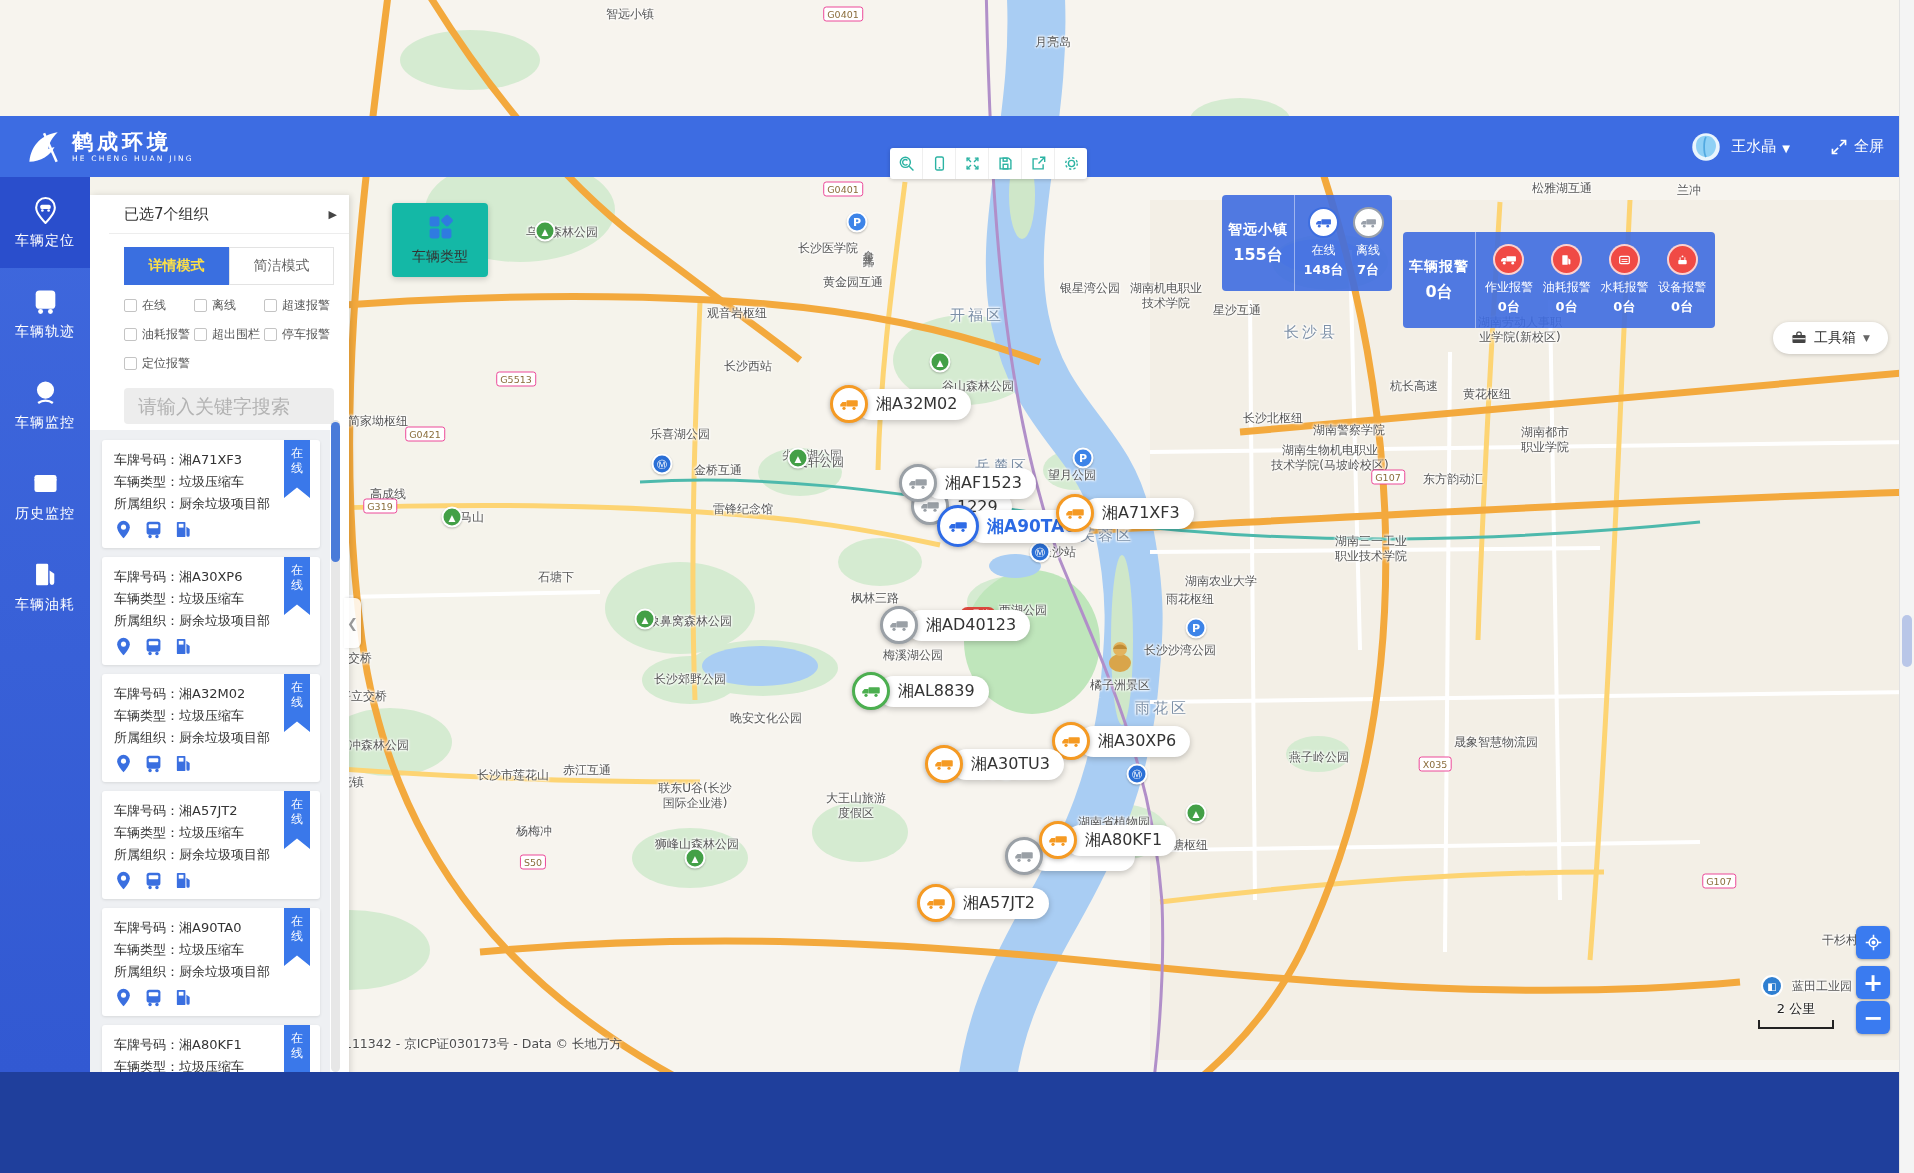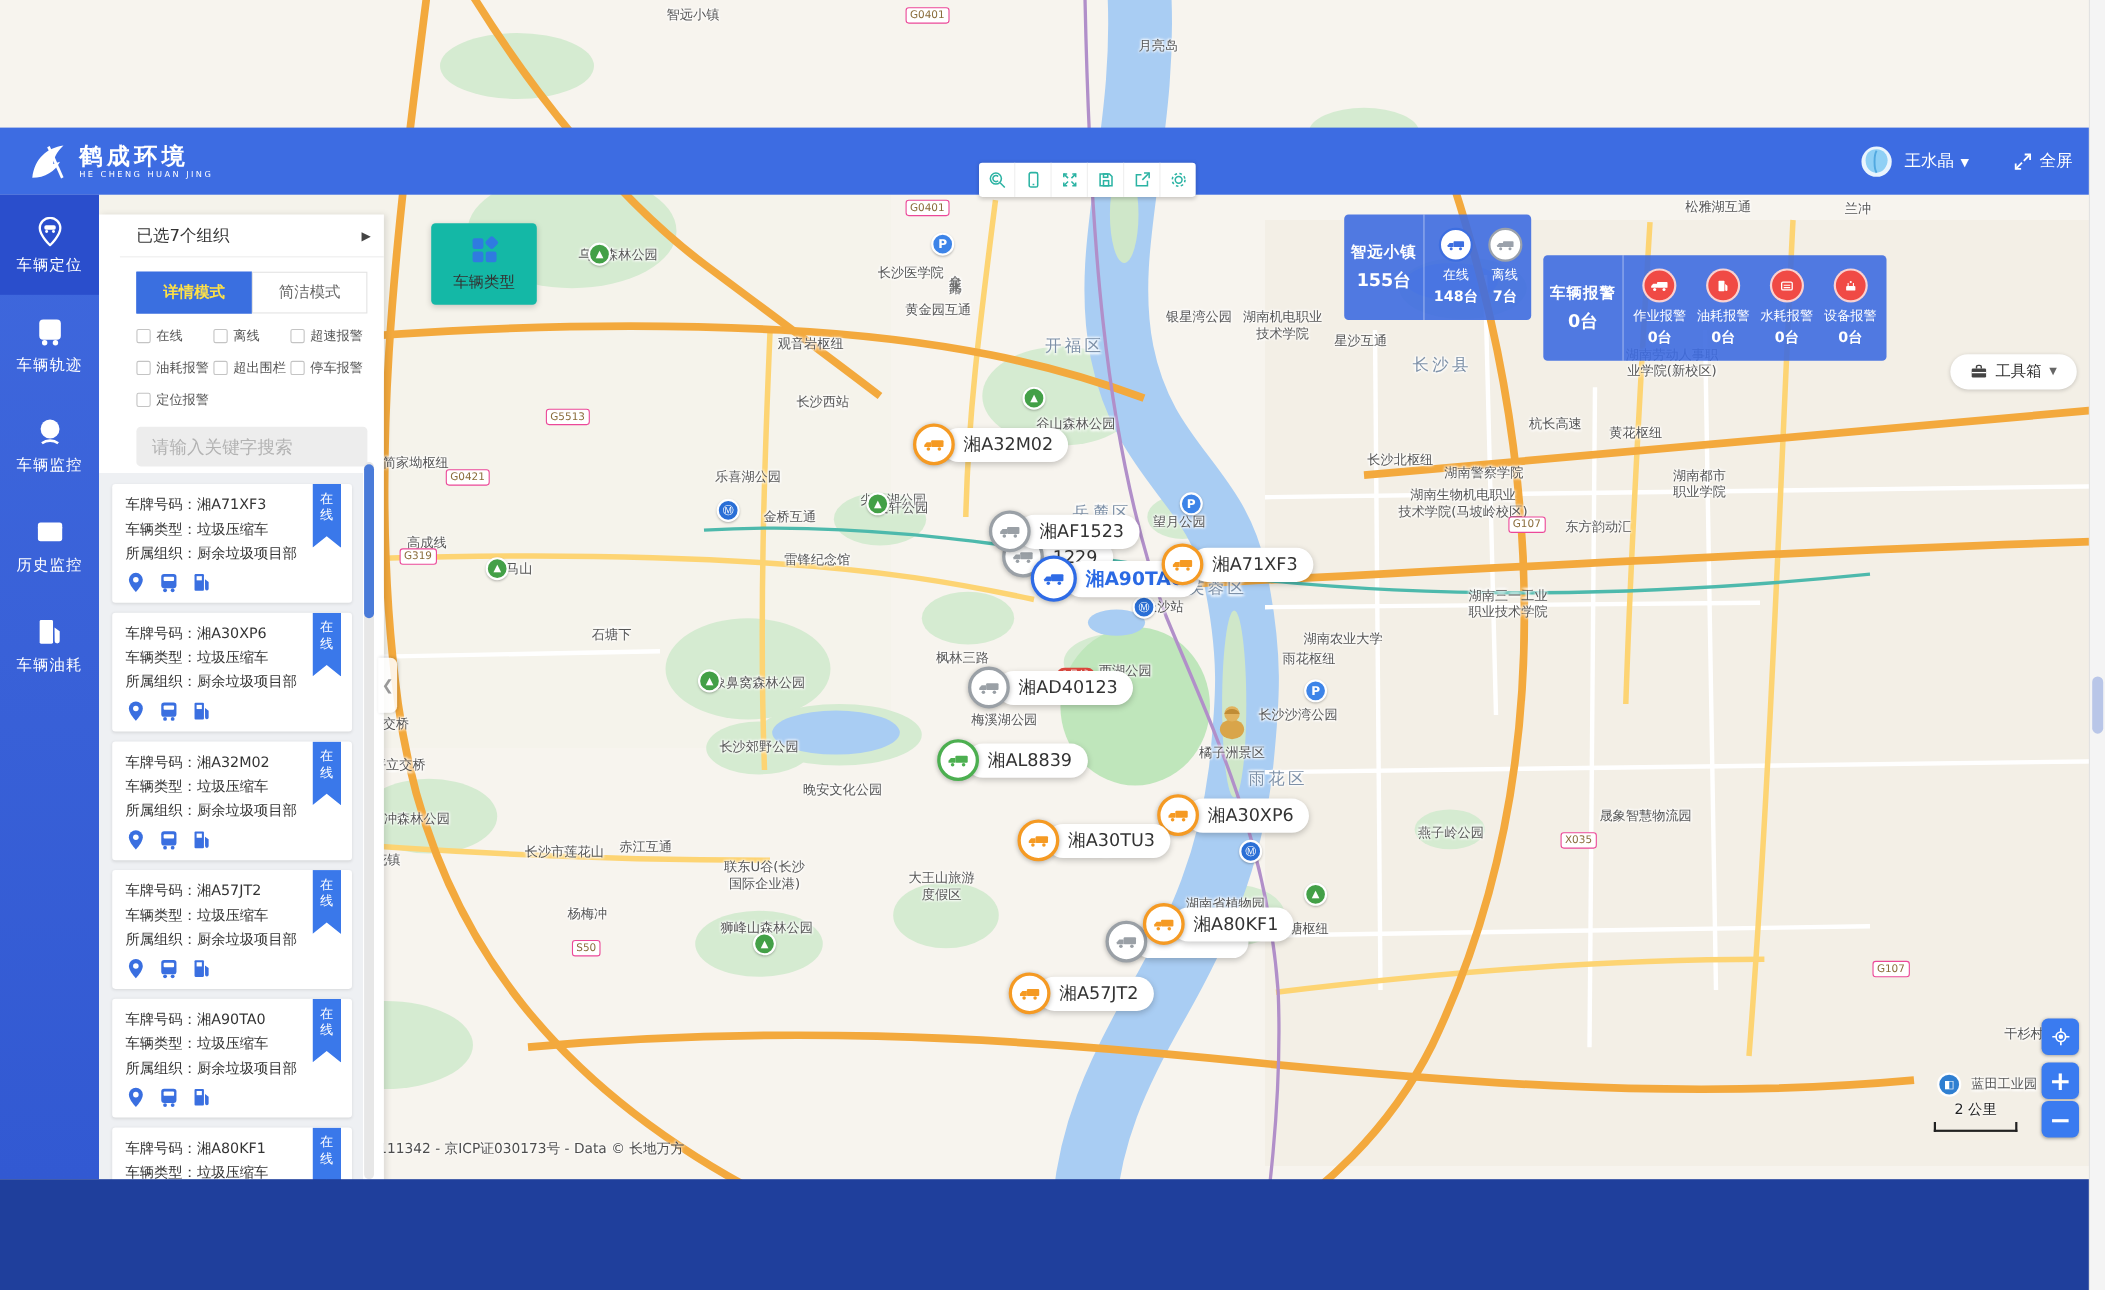--- a/index.html
+++ b/index.html
@@ -64,21 +64,21 @@
   #modes{display:flex;margin:13px 15px 0;}
   .mode-btn{flex:1;height:36px;display:flex;align-items:center;justify-content:center;font-size:14px;
     background:#fff;border:1px solid #e3e3e3;color:#666;cursor:pointer;}
   .mode-btn.active{background:#3a6fe0;border-color:#3a6fe0;color:#fde047;font-weight:bold;}
   #filters{display:flex;flex-wrap:wrap;margin:12px 8px 0 15px;}
   .filter{display:flex;align-items:center;width:68px;margin:0 2px 12px 0;cursor:pointer;}
   .filter input{appearance:none;-webkit-appearance:none;width:13px;height:13px;border:1px solid #c4c4c4;
     background:#fff;margin:0 5px 0 0;border-radius:2px;flex:none;}
   .filter span{font-size:12px;color:#555;white-space:nowrap;}
   #search-box{margin:4px 15px 0;height:36px;background:#ededed;border-radius:4px;display:flex;align-items:center;padding:0 10px 0 12px;}
-  #search-box input{flex:1;border:none;background:transparent;outline:none;font-size:16px;color:#a16207;
+  #search-box input{flex:1;border:none;background:transparent;outline:none;font-size:19px;color:#a16207;
     font-family:"DejaVu Sans","Liberation Sans",sans-serif;}
   #search-box input::placeholder{color:#b3b3b3;}
   #veh-list{position:absolute;left:0;top:235px;width:240px;height:660px;background:#eef0f3;overflow:hidden;padding-top:10px;box-sizing:border-box;}
   .vcard{position:relative;background:#fff;margin:0 10px 9px 12px;padding:9px 12px 8px;border-radius:3px;
     box-shadow:0 1px 3px rgba(0,0,0,.1);}
   .vcard .line{font-size:13px;color:#333;line-height:22px;white-space:nowrap;}
   .vcard .icons{display:flex;margin-top:5px;}
   .vcard .icons span{width:20px;height:20px;margin-right:10px;cursor:pointer;}
   .vcard .icons svg{width:19px;height:19px;}
   .ribbon{position:absolute;top:0;right:10px;width:26px;height:58px;background:#3a78ea;color:#fff;

